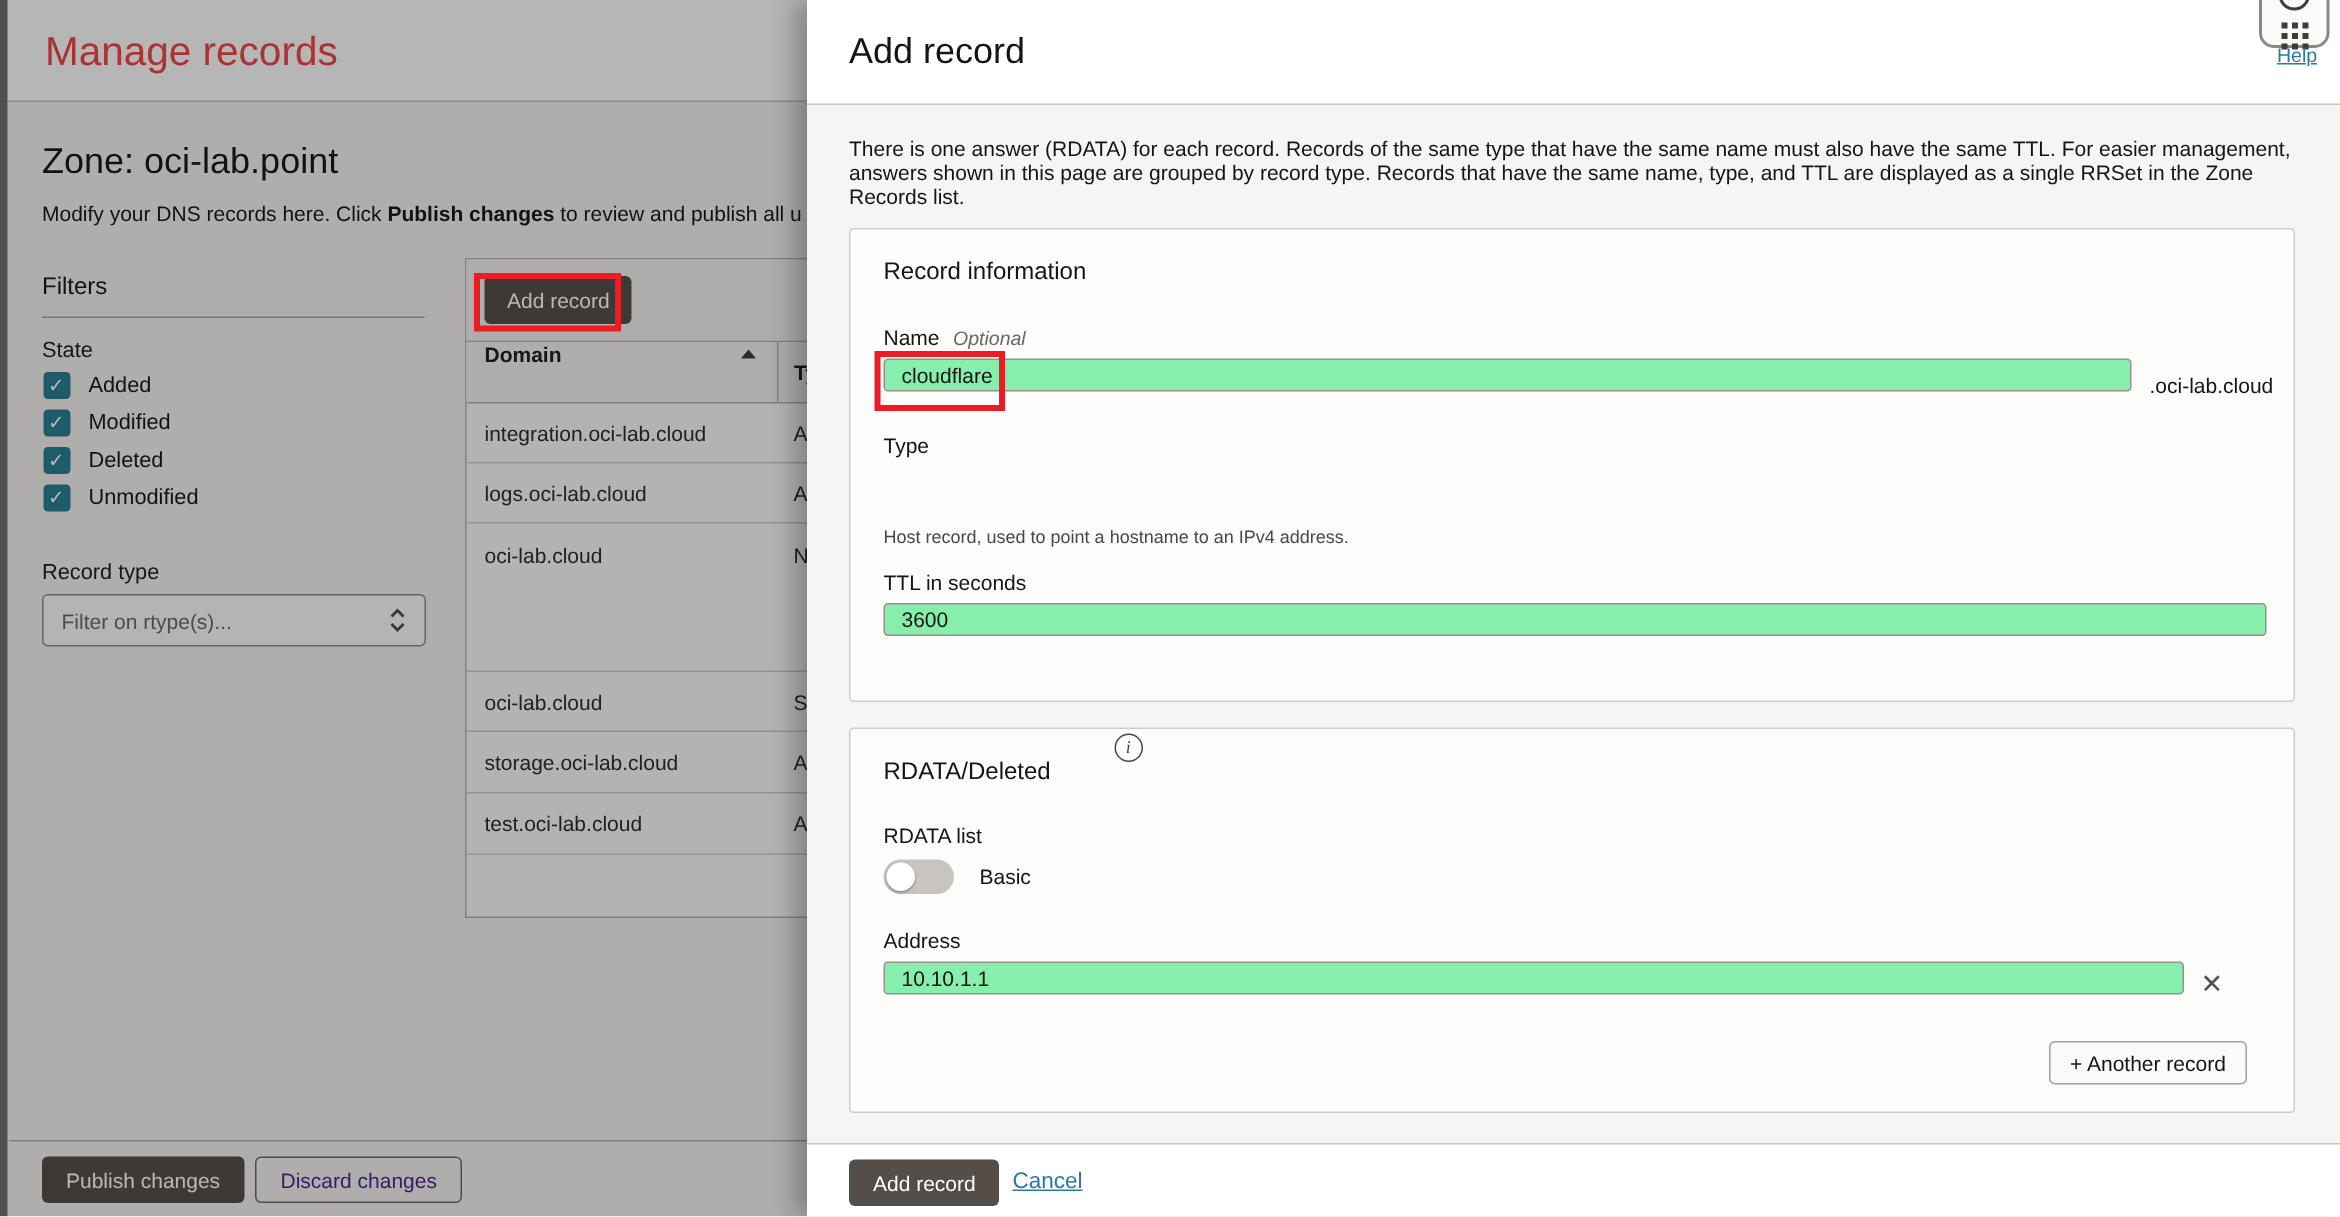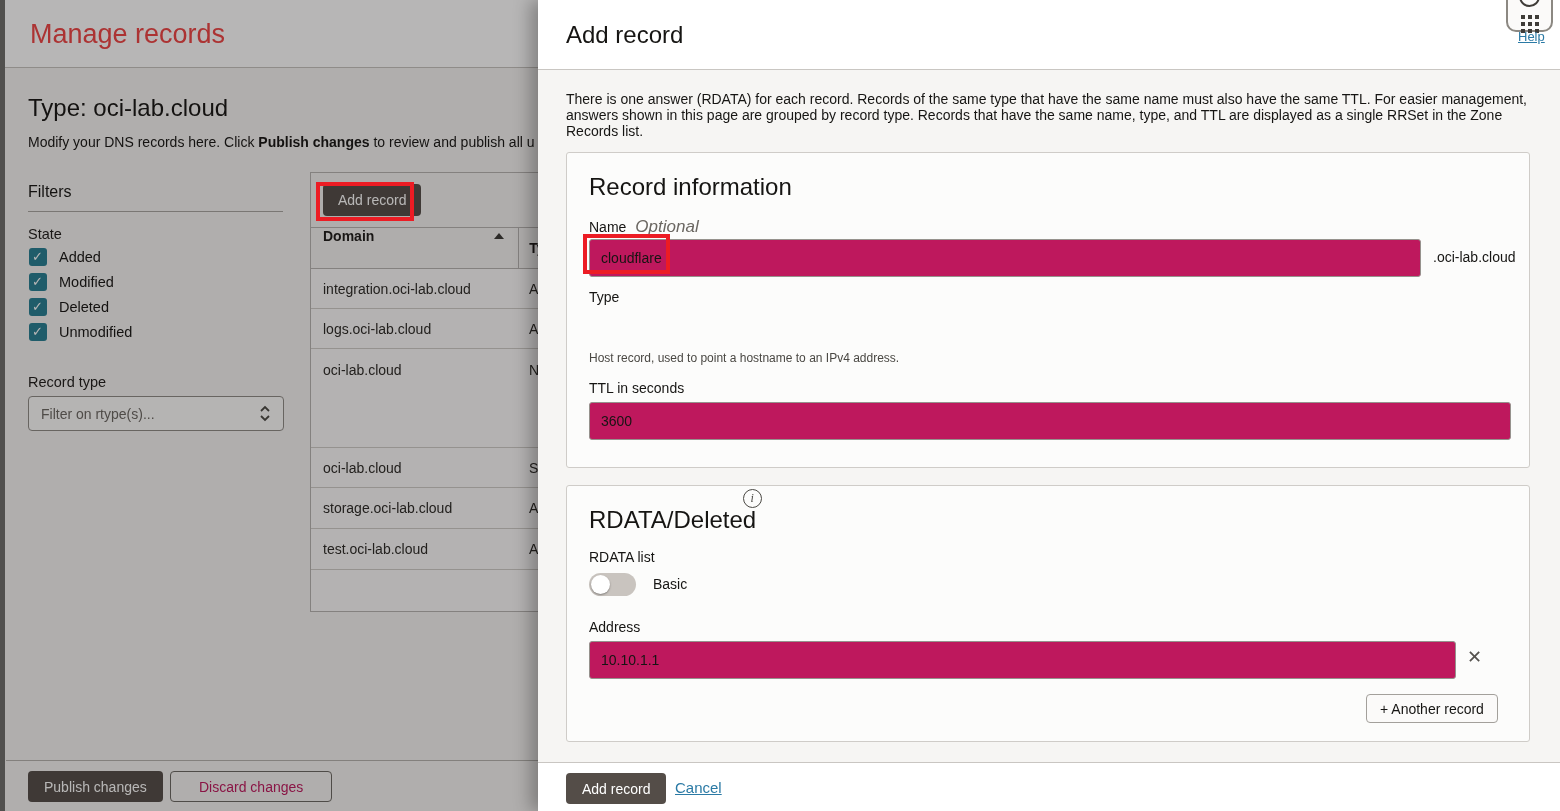--- a/index.html
+++ b/index.html
@@ -35,40 +35,40 @@
   .sort-asc { width:0; height:0; border-left:5px solid transparent; border-right:5px solid transparent; border-bottom:6px solid #3a3835; margin-right:14px; }
   .th-type { border-left:1px solid #b7b4b0; padding-left:10px; font-size:14px; font-weight:bold; height:100%; display:flex; align-items:center; white-space:nowrap; }
   .trow { display:flex; border-bottom:1px solid #cfccc8; align-items:center; }
   .trow.top { align-items:flex-start; }
   .trow.top .tcell { padding-top:13px; }
   .tcell.domain { width:208px; padding-left:12px; font-size:14px; color:#2b2926; }
   .tcell.type { padding-left:10px; font-size:14px; color:#2b2926; white-space:nowrap; }
 
   .bg-footer-line { position:absolute; left:6px; top:760px; width:1554px; height:1px; background:#b5b2ae; }
   .publish-btn { position:absolute; left:28px; top:771px; height:31px; padding:0 16px; background:var(--primary); color:#fff; font-size:14px; border:none; border-radius:4px; cursor:pointer; }
-  .discard-btn { position:absolute; left:170px; top:771px; height:31px; padding:0 28px; background:transparent; color:#be185d; font-size:14px; border:1px solid #6b6762; border-radius:4px; cursor:pointer; }
+  .discard-btn { position:absolute; left:170px; top:771px; height:31px; padding:0 16px; background:transparent; color:#4c1d95; font-size:14px; border:1px solid #6b6762; border-radius:4px; cursor:pointer; }
 
   .win-edge { position:absolute; left:0; top:0; width:5px; height:811px; background:#6e6d6a; }
 
   
   #overlay { position:absolute; left:0; top:0; width:538px; height:811px; background:rgba(15,14,13,0.30); z-index:5; }
 
   
   #drawer { position:absolute; left:538px; top:0; width:1022px; height:811px; background:#f6f5f3; z-index:10; box-shadow:-8px 0 16px rgba(0,0,0,0.28); }
   .dw-header { position:absolute; left:0; top:0; width:100%; height:70px; background:#fff; border-bottom:1px solid #c9c6c2; }
   .dw-title { position:absolute; left:28px; top:21px; font-size:24px; color:#161513; }
   .dw-desc { position:absolute; left:28px; top:91px; width:968px; font-size:14px; line-height:16px; color:#161513; }
 
   .card { position:absolute; left:28px; width:964px; background:#fcfcfb; border:1px solid #cfccc8; border-radius:3px; }
   #card-recinfo { top:152px; height:316px; }
   #card-rdata { top:485px; height:257px; }
-  .card-h { position:absolute; left:22px; top:20px; font-size:24px; color:#161513; }
+  .card-h { position:absolute; left:22px; top:20px; font-size:16px; color:#161513; }
   .fld-label { position:absolute; font-size:14px; color:#161513; }
-  .opt { font-style:italic; font-size:17px; color:#6b6762; margin-left:9px; }
-  .txt-input { position:absolute; height:38px; background:#be185d; border:1px solid #96928d; border-radius:3px; font-family:inherit; font-size:14px; color:#161513; padding:0 11px; }
+  .opt { font-style:italic; font-size:13px; color:#6b6762; margin-left:9px; }
+  .txt-input { position:absolute; height:22px; background:#86efac; border:1px solid #96928d; border-radius:3px; font-family:inherit; font-size:14px; color:#161513; padding:0 11px; }
   .sel-box { position:absolute; height:34px; background:#fdfdfc; border:1px solid #96928d; border-radius:3px; display:flex; align-items:center; justify-content:space-between; padding:0 12px; font-size:14px; color:#161513; cursor:pointer; }
   .suffix { position:absolute; font-size:14px; color:#161513; }
   .help-txt { position:absolute; font-size:12px; color:#4a4843; }
 
   .info-icon { position:absolute; left:176px; top:3px; width:19px; height:19px; border:1.4px solid #4a4843; border-radius:50%; }
   .info-icon::after { content:"i"; position:absolute; left:6.5px; top:0.5px; font-size:12px; font-style:italic; font-family:"Liberation Serif",serif; color:#4a4843; }
 
   .toggle { position:absolute; left:22px; top:87px; width:47px; height:23px; background:#c9c4bf; border-radius:12px; cursor:pointer; }
   .toggle .knob { position:absolute; left:2px; top:2px; width:19px; height:19px; background:#fff; border-radius:50%; box-shadow:0 1px 2px rgba(0,0,0,0.35); }
   .toggle-label { position:absolute; left:86px; top:90px; font-size:14px; color:#161513; }
@@ -99,21 +99,21 @@
 </head>
 <body>
 
 <div id="stage">
 
   <div id="bg-page">
     <div class="bg-header">
       <div class="bg-title">Manage records</div>
     </div>
 
-    <div class="zone-title">Type: oci-lab.cloud</div>
+    <div class="zone-title">Zone: oci-lab.point</div>
     <div class="zone-desc"><span>Modify your DNS records here. Click </span><b>Publish changes</b><span> to review and publish all u</span></div>
 
     <div class="filters-h">Filters</div>
     <div class="filters-hr"></div>
     <div class="state-label">State</div>
 
     <label class="chk" style="top:248px">
       <span class="box"></span>
       <span class="chk-label">Added</span>
     </label>

